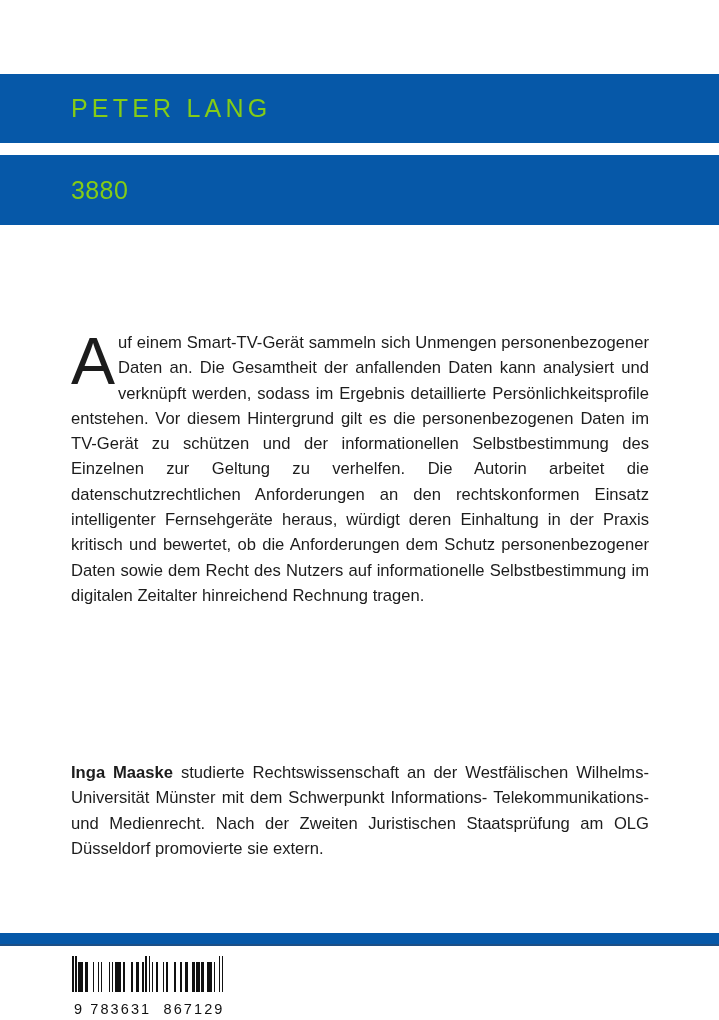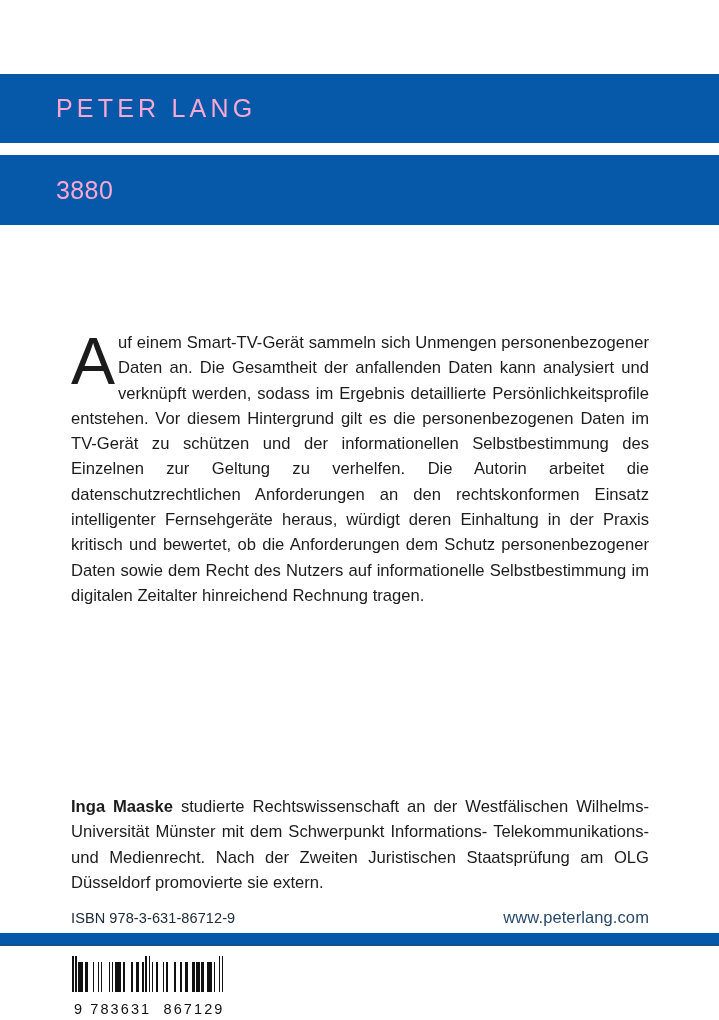--- a/index.html
+++ b/index.html
@@ -29,22 +29,22 @@
   }
   #brand-bar-top {
     top: 74px;
     height: 69px;
   }
   #brand-bar-series {
     top: 155px;
     height: 70px;
   }
   .brand-text {
-    color: #f9a8d4;
-    padding-left: 56px;
+    color: #84cc16;
+    padding-left: 71px;
     line-height: 1;
   }
   #publisher-name {
     font-size: 25px;
     letter-spacing: 4.2px;
     font-weight: 400;
   }
   #series-number {
     font-size: 25px;
     letter-spacing: 0.4px;
@@ -71,21 +71,21 @@
     font-weight: 400;
     padding-right: 3px;
     margin-top: 1px;
     color: #1c1c1c;
   }
 
   
   #bio {
     position: absolute;
     left: 71px;
-    top: 794px;
+    top: 760px;
     width: 578px;
     font-size: 16.6px;
     line-height: 25.3px;
     color: #1c1c1c;
     text-align: justify;
     text-justify: inter-word;
   }
   #bio-author-name {
     font-weight: bold;
   }
@@ -170,24 +170,20 @@
   </div>
 
   <div id="blurb">
     <span id="blurb-dropcap">A</span><span>uf einem Smart-TV-Gerät sammeln sich Unmengen personenbezogener Daten an. Die Gesamtheit der anfallenden Daten kann analysiert und verknüpft werden, sodass im Ergebnis detaillierte Persönlichkeitsprofile entstehen. Vor diesem Hintergrund gilt es die personenbezogenen Daten im TV-Gerät zu schützen und der informationellen Selbstbestimmung des Einzelnen zur Geltung zu verhelfen. Die Autorin arbeitet die datenschutzrechtlichen Anforderungen an den rechtskonformen Einsatz intelligenter Fernsehgeräte heraus, würdigt deren Einhaltung in der Praxis kritisch und bewertet, ob die Anforderungen dem Schutz personenbezogener Daten sowie dem Recht des Nutzers auf informationelle Selbstbestimmung im digitalen Zeitalter hinreichend Rechnung tragen.</span>
   </div>
 
   <div id="bio">
     <span id="bio-author-name">Inga Maaske</span><span> studierte Rechtswissenschaft an der Westfälischen Wilhelms-Universität Münster mit dem Schwerpunkt Informations- Telekommunikations- und Medienrecht. Nach der Zweiten Juristischen Staatsprüfung am OLG Düsseldorf promovierte sie extern.</span>
   </div>
 
-  <div id="meta-row">
-    <span id="isbn-text">ISBN 978-3-631-86712-9</span>
-    <span id="website-link">www.peterlang.com</span>
-  </div>
 
   <div id="bottom-rule"></div>
   <div id="bottom-rule-shade"></div>
 
   <div id="barcode-block">
     <div id="barcode-bars">
         <span style="width: 1.6px; height: 36px;"></span>
         <span style="width: 1.6px; height: 36px; background: transparent;"></span>
         <span style="width: 1.6px; height: 36px;"></span>
         <span style="width: 1.6px; height: 30px; background: transparent;"></span>

